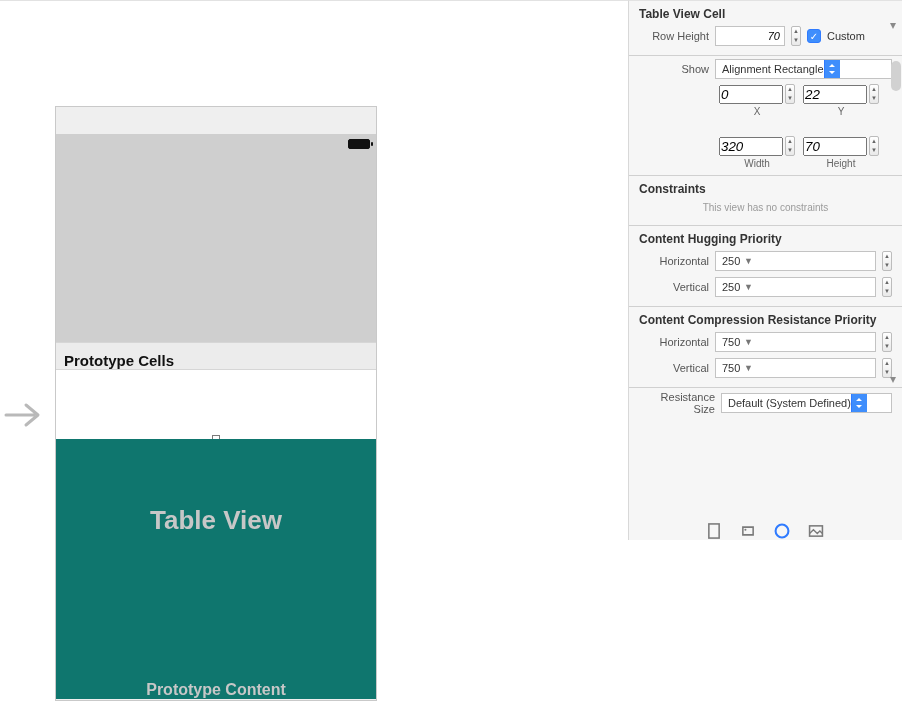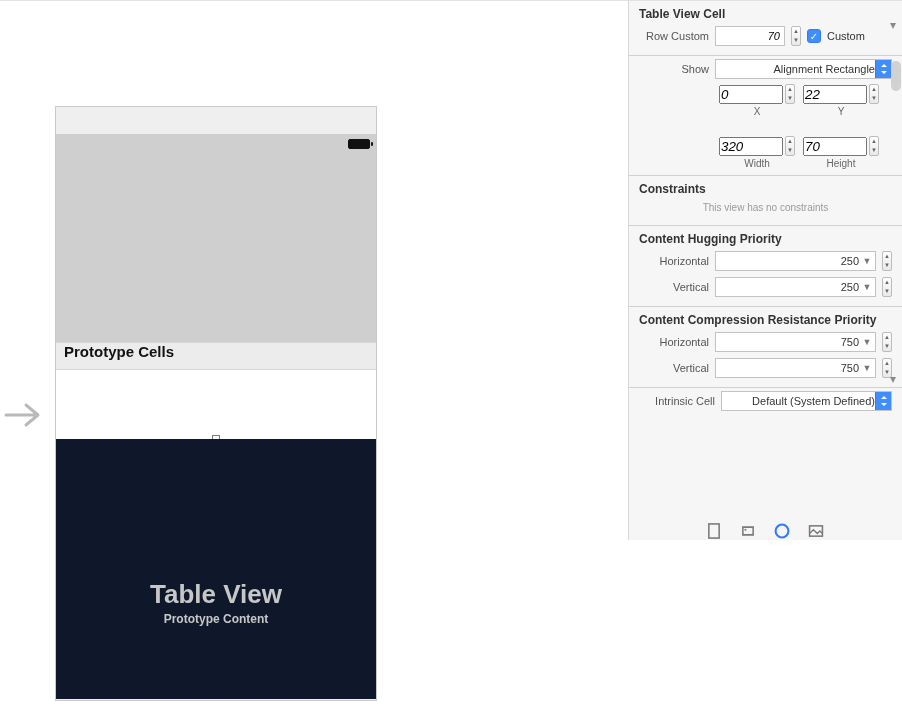--- a/index.html
+++ b/index.html
@@ -35,41 +35,41 @@
 
   .navbar-area {
     position: absolute; left: 56px; top: 153px; width: 320px; height: 188px;
     background: #cfcfcf;
   }
 
   .proto-header {
     position: absolute; left: 56px; top: 341px; width: 320px; height: 28px;
     background: #ececec;
     border-top: 1px solid #d6d6d6; border-bottom: 1px solid #d6d6d6;
-    display: flex; align-items: flex-start; padding-left: 8px;
+    display: flex; align-items: flex-end; padding-left: 8px;
     font-size: 15px; font-weight: 600; color: #111;
   }
 
   .proto-cell {
     position: absolute; left: 56px; top: 369px; width: 320px; height: 70px;
     background: #fff; border-bottom: 1px solid #e0e0e0;
   }
   .resize-handle {
     position: absolute; left: 50%; margin-left: -4px; bottom: -4px;
     width: 8px; height: 8px; border: 1px solid #7a7a7a; background: #fff;
   }
 
   .tv-placeholder {
     position: absolute; left: 56px; top: 438px; width: 320px; height: 260px;
-    background: #0f172a;
-    display: flex; flex-direction: column; align-items: center; justify-content: center;
+    background: #0f766e;
+    display: flex; flex-direction: column; align-items: center; justify-content: space-between;
     padding-top: 66px;
   }
   .tv-placeholder .t1 { font-size: 26px; font-weight: 700; color: #c7c7c7; }
-  .tv-placeholder .t2 { font-size: 12px; font-weight: 600; color: #c7c7c7; margin-top: 2px; }
+  .tv-placeholder .t2 { font-size: 16px; font-weight: 600; color: #c7c7c7; margin-top: 2px; }
 
   
   .inspector {
     position: absolute; left: 628px; top: 0; width: 274px; height: 540px;
     background: #f6f6f6;
     border-left: 1px solid #d8d8d8; border-top: 1px solid #e2e2e2;
   }
   .section-title { font-size: 12px; font-weight: 600; color: #333; padding: 6px 10px 2px 10px; }
   .sep { border-top: 1px solid #d0d0d0; margin: 6px 0 0 0; }
 
@@ -82,21 +82,21 @@
   .num { width: 64px; font-style: italic; }
   .stepper { width: 10px; height: 20px; border: 1px solid #bcbcbc; border-radius: 2px;
              display: flex; flex-direction: column; background: linear-gradient(#fff,#e9e9e9); }
   .stepper i { flex: 1; text-align: center; font-size: 6px; color: #666; font-style: normal; line-height: 9px; }
 
   .chk { width: 14px; height: 14px; border: 1px solid #2f7bff; border-radius: 3px; background: #3f8efc;
          display: inline-flex; align-items: center; justify-content: center; color: #fff; font-size: 10px; }
 
   .select {
     height: 20px; border: 1px solid #c3c3c3; background: #fff; font-size: 11px;
-    display: flex; align-items: center; justify-content: flex-end; padding: 0 0 0 6px;
+    display: flex; align-items: center; justify-content: flex-start; padding: 0 0 0 6px;
   }
   .select .endcap {
     width: 16px; height: 100%; background: #3f8efc; border-left: 1px solid #2f7bff;
     display: flex; align-items: center; justify-content: center;
   }
   .select .endcap svg { width: 8px; height: 12px; }
   .select .caret-grey {
     width: 16px; height: 100%; display: flex; align-items: center; justify-content: center; color: #777; font-size: 9px;
   }
 
@@ -180,21 +180,21 @@
 
   <div class="collapse-arrow" style="right:4px; top:16px;">
     <svg viewBox="0 0 10 10">
         <path d="M2 2 L8 5 L2 8 Z" fill="#8a8a8a" transform="rotate(90 5 5)"></path>
       </svg>
   </div>
 
   <div class="section-title">Table View Cell</div>
 
   <div class="row">
-    <div class="lbl">Row Custom</div>
+    <div class="lbl">Row Height</div>
     <input type="text" class="num" style="width: 70px;" value="70">
     <div class="stepper">
         <i>▲</i>
         <i>▼</i>
       </div>
     <span class="chk">✓</span>
     <span>Custom</span>
   </div>
 
   <div class="sep"></div>
@@ -314,21 +314,21 @@
       </div>
   </div>
 
   <div class="sep"></div>
   <div class="collapse-arrow" style="right:4px; top:370px;">
     <svg viewBox="0 0 10 10">
         <path d="M2 2 L8 5 L2 8 Z" fill="#8a8a8a" transform="rotate(90 5 5)"></path>
       </svg>
   </div>
   <div class="row">
-    <div class="lbl" style="width:76px">Intrinsic Cell</div>
+    <div class="lbl" style="width:76px">Resistance Size</div>
     <div class="select" style="flex:1">
       <span>Default (System Defined)</span>
       <span class="endcap">
         <svg viewBox="0 0 8 12">
             <path d="M4 1 L7 4 L1 4 Z M4 11 L1 8 L7 8 Z" fill="#fff"></path>
           </svg>
       </span>
     </div>
   </div>
 

